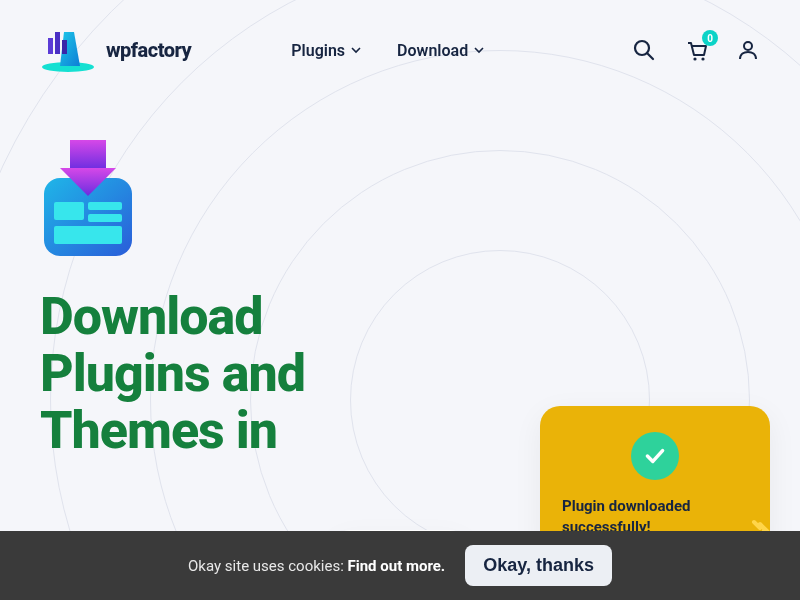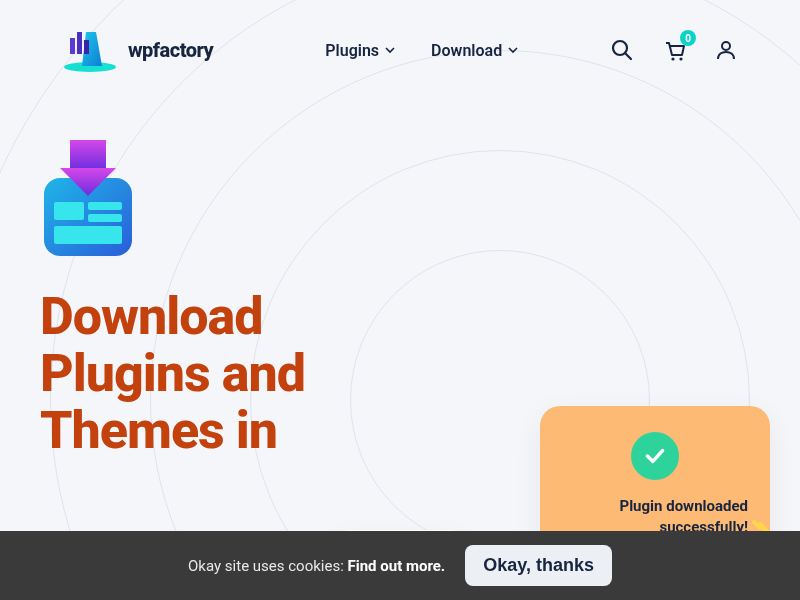--- a/index.html
+++ b/index.html
@@ -17,47 +17,47 @@
   top: 50%; left: 50%; transform: translate(-50%, -50%);
 }
 .r1 { width: 300px; height: 300px; }
 .r2 { width: 500px; height: 500px; }
 .r3 { width: 700px; height: 700px; }
 .r4 { width: 900px; height: 900px; }
 .r5 { width: 1100px; height: 1100px; }
 
 .navbar {
   position: relative; z-index: 10;
-  display: flex; align-items: center; padding: 28px 62px; gap: 52px;
+  display: flex; align-items: center; padding: 28px 40px; gap: 40px;
 }
 .logo { display: flex; align-items: center; gap: 10px; cursor: pointer; }
 .logo-mark { width: 56px; height: 44px; position: relative; }
 .logo-text { font-weight: 800; font-size: 20px; color: #172541; letter-spacing: -0.5px; }
 .nav-links { display: flex; gap: 36px; margin-left: 60px; }
 .nav-item { display: flex; align-items: center; gap: 6px; font-weight: 600; font-size: 16px; color: #172541; cursor: pointer; }
 .chev { width: 10px; height: 10px; }
 .nav-icons { margin-left: auto; display: flex; align-items: center; gap: 28px; }
 .icon-btn { width: 24px; height: 24px; cursor: pointer; position: relative; color: #172541; }
 .cart-badge {
   position: absolute; top: -8px; right: -10px; background: #0bd3c7; color: #fff;
   font-size: 10px; font-weight: 700; width: 16px; height: 16px; border-radius: 50%;
   display: flex; align-items: center; justify-content: center;
 }
 
 .hero { position: relative; z-index: 5; padding: 40px 40px 0; }
 .hero-icon { width: 96px; height: 120px; margin-bottom: 28px; position: relative; }
 .hero-title {
-  font-size: 52px; font-weight: 800; line-height: 1.1; color: #c2410c; max-width: 300px;
+  font-size: 52px; font-weight: 800; line-height: 1.1; color: #15803d; max-width: 300px;
   letter-spacing: -1px;
 }
 
 .card {
-  position: absolute; right: 30px; bottom: 42px; width: 230px; background: #fdba74;
+  position: absolute; right: 30px; bottom: 42px; width: 230px; background: #eab308;
   border-radius: 20px; padding: 26px 22px 20px; box-shadow: 0 8px 30px rgba(0,0,0,0.06);
-  z-index: 6; text-align: right; margin-left: 48px;
+  z-index: 6; text-align: left; margin-left: 48px;
 }
 .check-circle {
   width: 48px; height: 48px; background: #2ed29b; border-radius: 50%;
   margin: 0 auto 16px; display: flex; align-items: center; justify-content: center;
 }
 .card-text { font-weight: 700; font-size: 15px; color: #172541; line-height: 1.4; }
 .swish { position: absolute; width: 40px; height: 40px; }
 .swish.br { bottom: 10px; right: -10px; color: #ffd54a; }
 
 .panel-hint {

